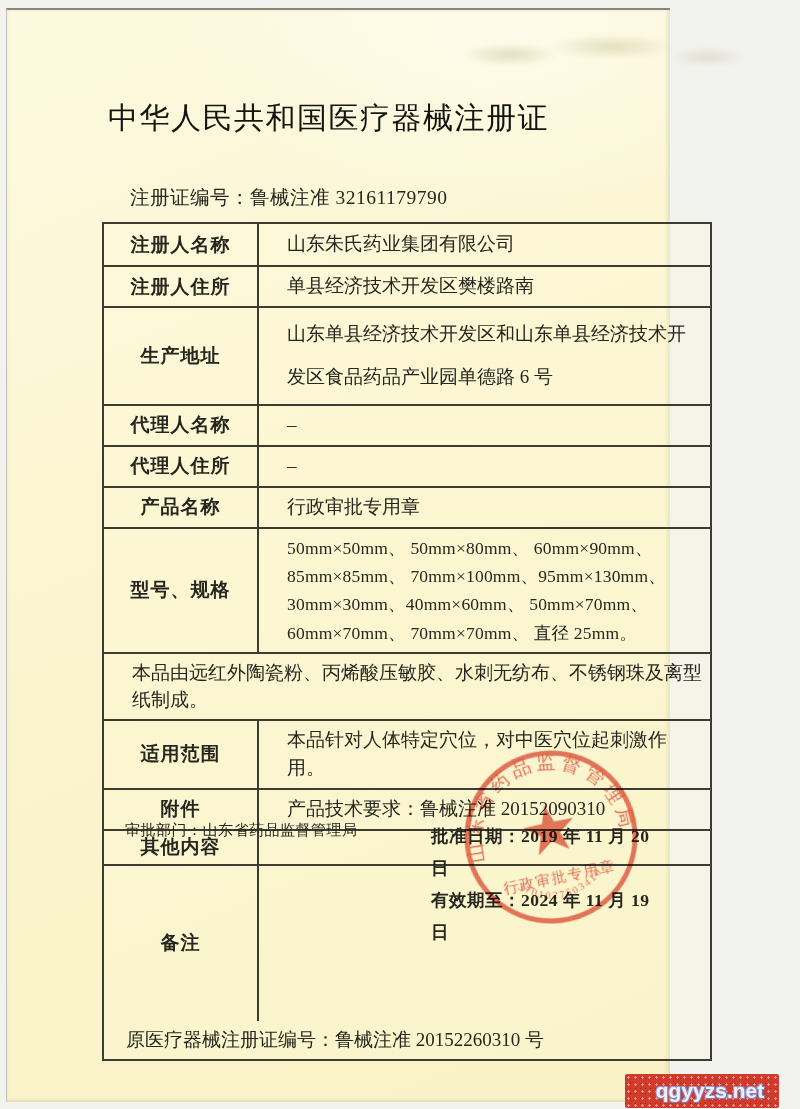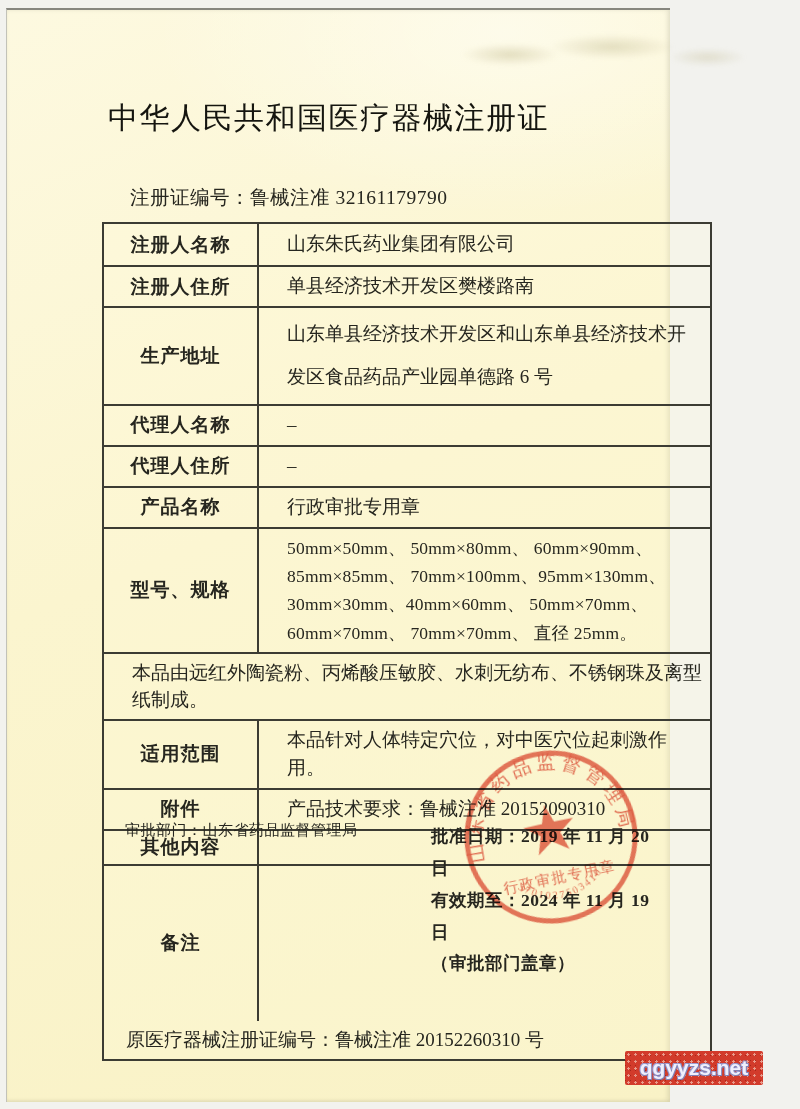--- a/index.html
+++ b/index.html
@@ -73,32 +73,33 @@
   .seal-note{font-weight:bold;}
   .stamp{
     position:absolute;left:455px;top:738px;width:178px;height:178px;
     transform:rotate(-12deg);
     mix-blend-mode:multiply;
     opacity:.88;
     filter:blur(.3px);
   }
   .stamp text{font-family:"Liberation Serif","DejaVu Serif",serif;}
   .watermark{
-    position:absolute;left:618px;top:1041px;width:138px;height:34px;
+    position:absolute;left:618px;top:1064px;width:138px;height:34px;
     background-color:#d23b2b;
     background-image:
       radial-gradient(rgba(255,250,235,.5) 22%, transparent 23%),
       radial-gradient(rgba(160,35,25,.85) 24%, transparent 25%);
     background-size:7px 7px,5px 5px;
     background-position:0 0,3px 2px;
     display:flex;align-items:center;justify-content:center;
     font-family:"Liberation Sans",sans-serif;font-weight:bold;font-size:21px;
     color:#efeffc;
     text-shadow:1px 1px 0 #8080b4,-1px -1px 0 #9f9fd4,1px -1px 0 #8888bb,-1px 1px 0 #8888bb;
     border-radius:2px;
+    padding-left:16px;
   }
 </style>
 </head>
 <body>
 
 <div class="paper">
 
   <div class="smudge"></div>
 
   <div class="title">中华人民共和国医疗器械注册证</div>
@@ -153,21 +154,20 @@
       <div class="tlabel">备注</div>
       <div class="tvalue">原医疗器械注册证编号：鲁械注准 20152260310 号</div>
     </div>
   </div>
 
   <div class="footer-left"><span>审批部门：</span><span>山东省药品监督管理局</span></div>
 
   <div class="footer-right">
     <div><span>批准日期：</span><span>2019 年 11 月 20 日</span></div>
     <div><span>有效期至：</span><span>2024 年 11 月 19 日</span></div>
-    <div class="seal-note">（审批部门盖章）</div>
   </div>
 
   <svg class="stamp" viewBox="0 0 180 180">
     <defs>
       <path id="arcTop" d="M 22 112 A 71 71 0 1 1 158 112" fill="none"></path>
       <path id="arcBot" d="M 38 124 A 62 62 0 0 0 142 124" fill="none"></path>
     </defs>
     <circle cx="90" cy="90" r="85" fill="none" stroke="#dd4a3a" stroke-width="5" opacity=".85"></circle>
     <text font-size="19.5" letter-spacing="4.5" fill="#dd4a3a" opacity=".88">
       <textPath href="#arcTop" startOffset="50%" text-anchor="middle">山东省药品监督管理局</textPath>

